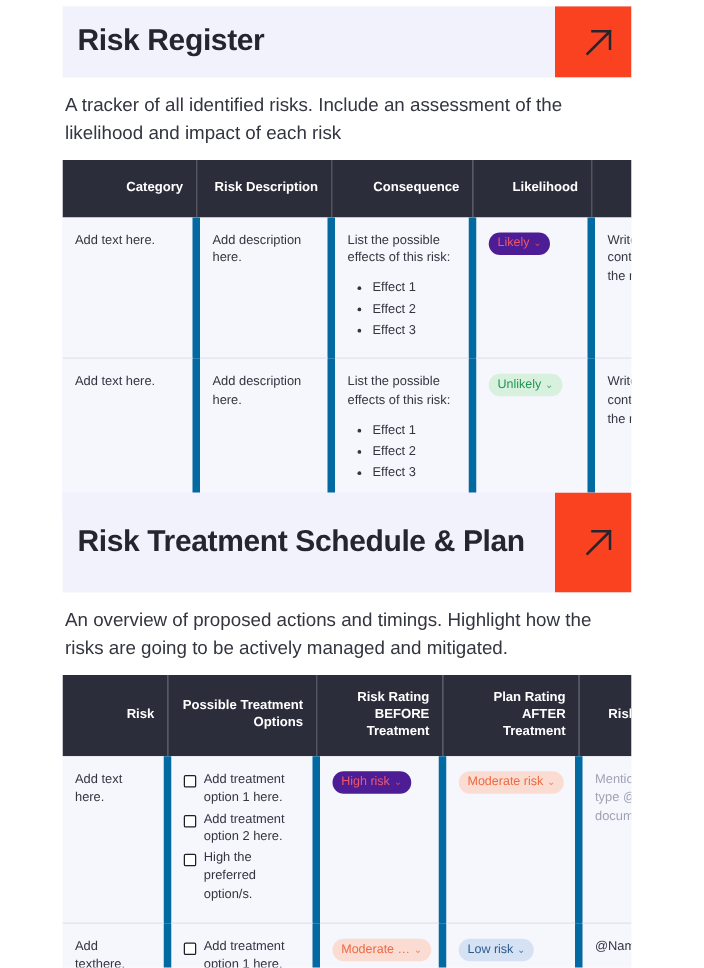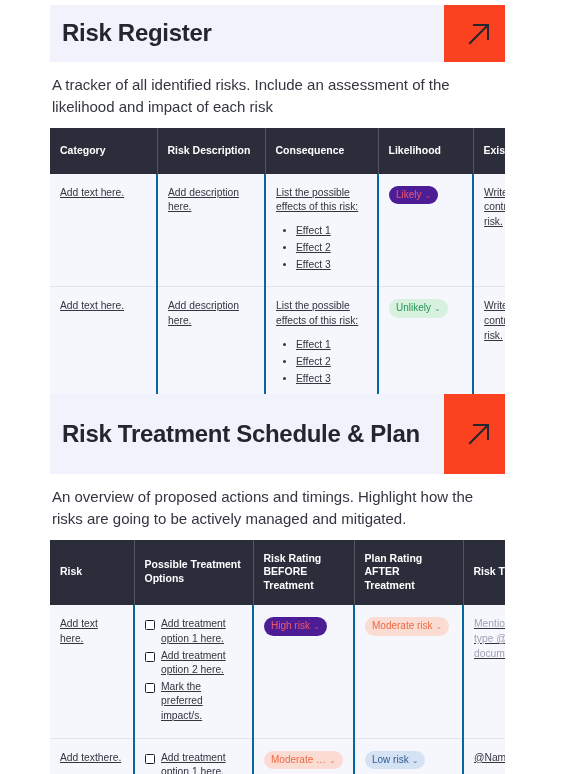--- a/index.html
+++ b/index.html
@@ -86,37 +86,36 @@
   table.grid {
     border-collapse: collapse;
     table-layout: fixed;
     background: #f6f6fd;
   }
   table.grid th {
     background: #2b2d3a;
     color: #ffffff;
     font-size: 10.5px;
     font-weight: bold;
-    text-align: left;
+    text-align: right;
     vertical-align: middle;
     padding: 12px 10px;
     border-right: 1px solid #53555f;
     line-height: 1.33;
     height: 22px;
   }
   table.grid td {
     background: #f6f6fd;
     font-size: 10.3px;
     color: #33353f;
     vertical-align: top;
     padding: 12px 10px;
-    border-right: 2px solid #0369a1;
+    border-right: 6px solid #0369a1;
     border-bottom: 1px solid #e2e2ee;
     line-height: 1.42;
-    text-decoration: underline;
   }
   table.grid tr:last-child td {
     border-bottom: none;
   }
   td .muted {
     color: #a0a2b4;
   }
   td ul.effects {
     margin: 9px 0 0 0;
     padding-left: 20px;
@@ -305,21 +304,21 @@
                 <li>
                   <span class="cbox"></span>
                   <span>Add treatment option 1 here.</span>
                 </li>
                 <li>
                   <span class="cbox"></span>
                   <span>Add treatment option 2 here.</span>
                 </li>
                 <li>
                   <span class="cbox"></span>
-                  <span>Mark the preferred impact/s.</span>
+                  <span>High the preferred option/s.</span>
                 </li>
               </ul>
             </td>
             <td>
               <span class="pill pill-pink"><span>High risk</span><span class="caret">⌄</span></span>
             </td>
             <td>
               <span class="pill pill-peach"><span>Moderate risk</span><span class="caret">⌄</span></span>
             </td>
             <td>

